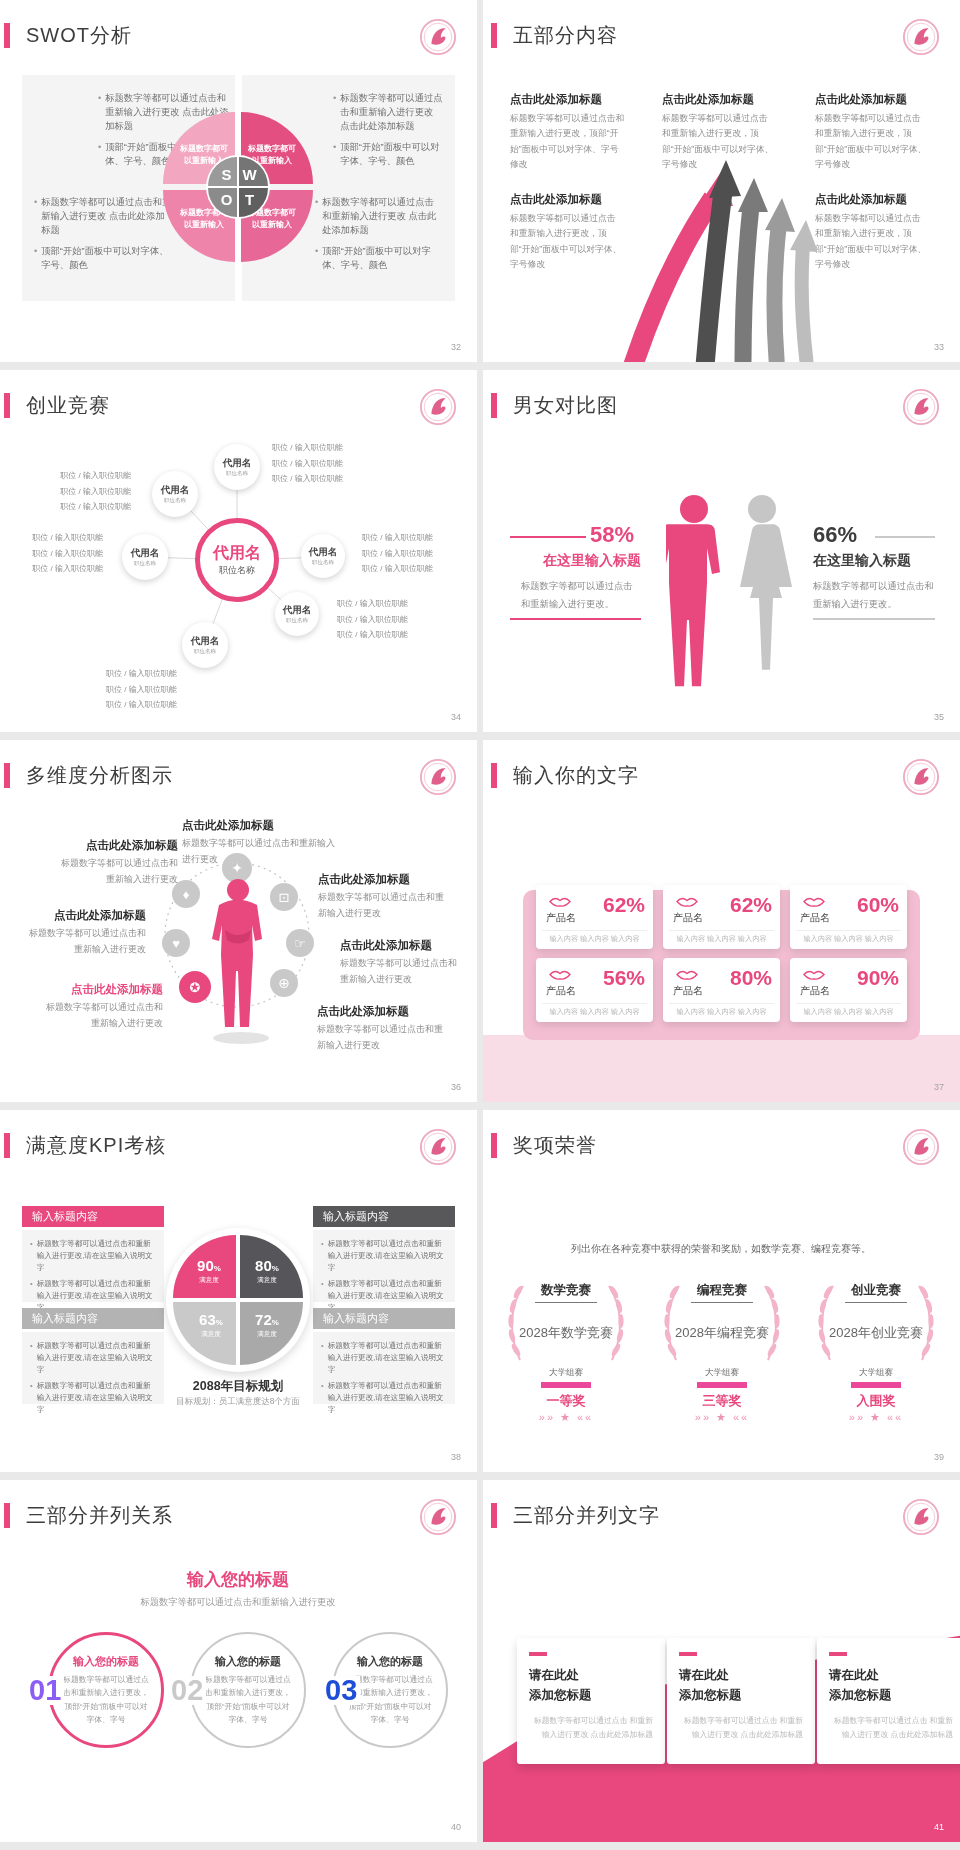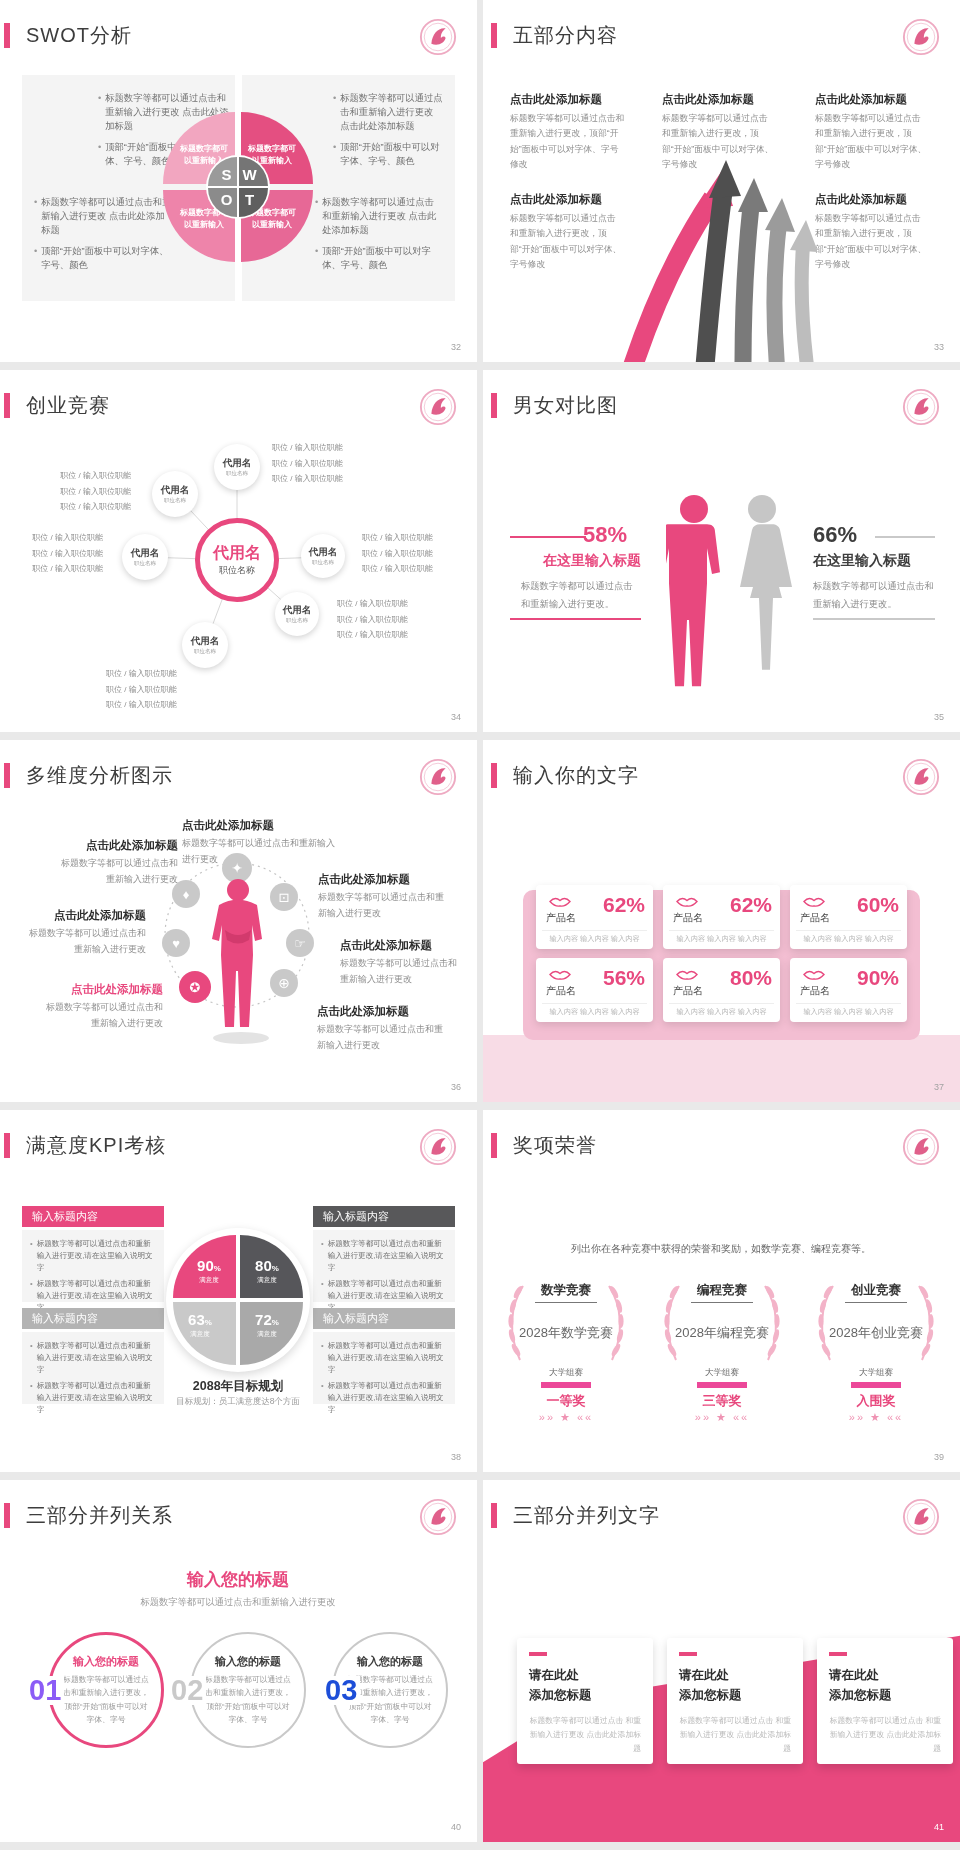--- a/index.html
+++ b/index.html
@@ -43,21 +43,21 @@
              border-bottom:1px solid #777;padding:0 6px 3px 6px;}
   .badge .ev{font-size:13px;color:#666;margin-top:20px;line-height:1.5;}
   .badge .gp{font-size:8.5px;color:#666;display:inline-block;border-bottom:6px solid #ec4899;padding:0 8px 3px 8px;}
   .badge .pz{font-size:13px;font-weight:bold;color:#e8487e;margin-top:4px;}
   .badge .lb{font-size:11px;color:#ef93b3;letter-spacing:2px;margin-top:1px;}
   .branch{position:absolute;top:2px;width:26px;height:84px;}
   .flip{transform:scaleX(-1);}
   .circ40{position:absolute;border-radius:50%;background:#fff;box-sizing:border-box;
           display:flex;flex-direction:column;align-items:center;justify-content:center;text-align:center;}
   .num40{position:absolute;font-size:29px;font-weight:bold;background:#fff;padding:0 3px;line-height:1;}
-  .card41{position:absolute;width:136px;height:126px;background:#fff;border-radius:3px;
+  .card41{position:absolute;width:148px;height:126px;background:#fff;border-radius:3px;
           box-shadow:0 4px 10px rgba(0,0,0,.15);padding:14px 12px;box-sizing:border-box;}
   .dash41{width:18px;height:4px;background:#e8487e;margin-bottom:9px;}
   .card41 .tt{font-size:12.5px;font-weight:bold;color:#2e2e2e;line-height:1.6;}
   .card41 .bd{font-size:7.8px;color:#b9b9b9;line-height:1.8;margin-top:9px;text-align:right;}
   .pinkline{position:absolute;height:2px;background:#e8487e;}
   .grayline{position:absolute;height:2px;background:#c9c9c9;}
 </style>
 </head>
 <body>
 
@@ -285,21 +285,21 @@
   </div>
 
   <div class="slide" style="left:483px;top:370px">
     <div class="t-bar" style="left:8px;top:23px"></div>
     <div class="t-text" style="left:30px;top:22px">男女对比图</div>
     <svg class="logo" style="right:20px;top:18px" viewBox="0 0 40 40">
         <use href="#logo-def"></use>
       </svg>
 
     <div class="pinkline" style="left:27px;top:166px;width:76px"></div>
-    <div class="abs" style="left:100px;top:152px;width:58px;text-align:left;font-size:22px;font-weight:bold;color:#e8487e">58%</div>
+    <div class="abs" style="left:100px;top:152px;width:58px;text-align:center;font-size:22px;font-weight:bold;color:#e8487e">58%</div>
     <div class="abs ra" style="left:40px;top:182px;width:118px;font-size:14px;font-weight:bold;color:#e8487e">在这里输入标题</div>
     <div class="abs" style="left:38px;top:208px;width:120px;font-size:9.3px;color:#8a8a8a;line-height:1.9">标题数字等都可以通过点击和重新输入进行更改。</div>
     <div class="pinkline" style="left:27px;top:248px;width:131px"></div>
 
     <svg class="abs" style="left:183px;top:124px" width="56" height="212" viewBox="0 0 56 212">
       <g fill="#e8487e">
         <circle cx="28" cy="15" r="14"></circle>
         <path d="M15,33 h26 c5,0 8,3 8,8 l5,44 -8,2 -5,-28 v38 l-6,112 h-9 l-3,-72 -2,0 -3,72 h-9 l-6,-112 v-38 l-5,28 -8,-2 5,-44 c0,-5 3,-8 8,-8 z" transform="scale(1,0.92)"></path>
       </g>
     </svg>
@@ -498,21 +498,21 @@
       <div class="abs" style="left:0;top:67px;width:63px;height:63px;border-radius:0 0 0 100%;background:#c9c9c9"></div>
       <div class="abs" style="left:67px;top:67px;width:63px;height:63px;border-radius:0 0 100% 0;background:#a9a9a9"></div>
       <div class="pie-lab" style="left:14px;top:22px;width:44px">
         <span class="n">90</span><span class="s">%</span>
         <div class="l">满意度</div>
       </div>
       <div class="pie-lab" style="left:72px;top:22px;width:44px">
         <span class="n">80</span><span class="s">%</span>
         <div class="l">满意度</div>
       </div>
-      <div class="pie-lab" style="left:5px;top:76px;width:44px">
+      <div class="pie-lab" style="left:16px;top:76px;width:44px">
         <span class="n">63</span><span class="s">%</span>
         <div class="l">满意度</div>
       </div>
       <div class="pie-lab" style="left:72px;top:76px;width:44px">
         <span class="n">72</span><span class="s">%</span>
         <div class="l">满意度</div>
       </div>
     </div>
 
     <div class="abs ctr" style="left:138px;top:268px;width:200px;font-size:12.5px;font-weight:bold;color:#333">2088年目标规划</div>

